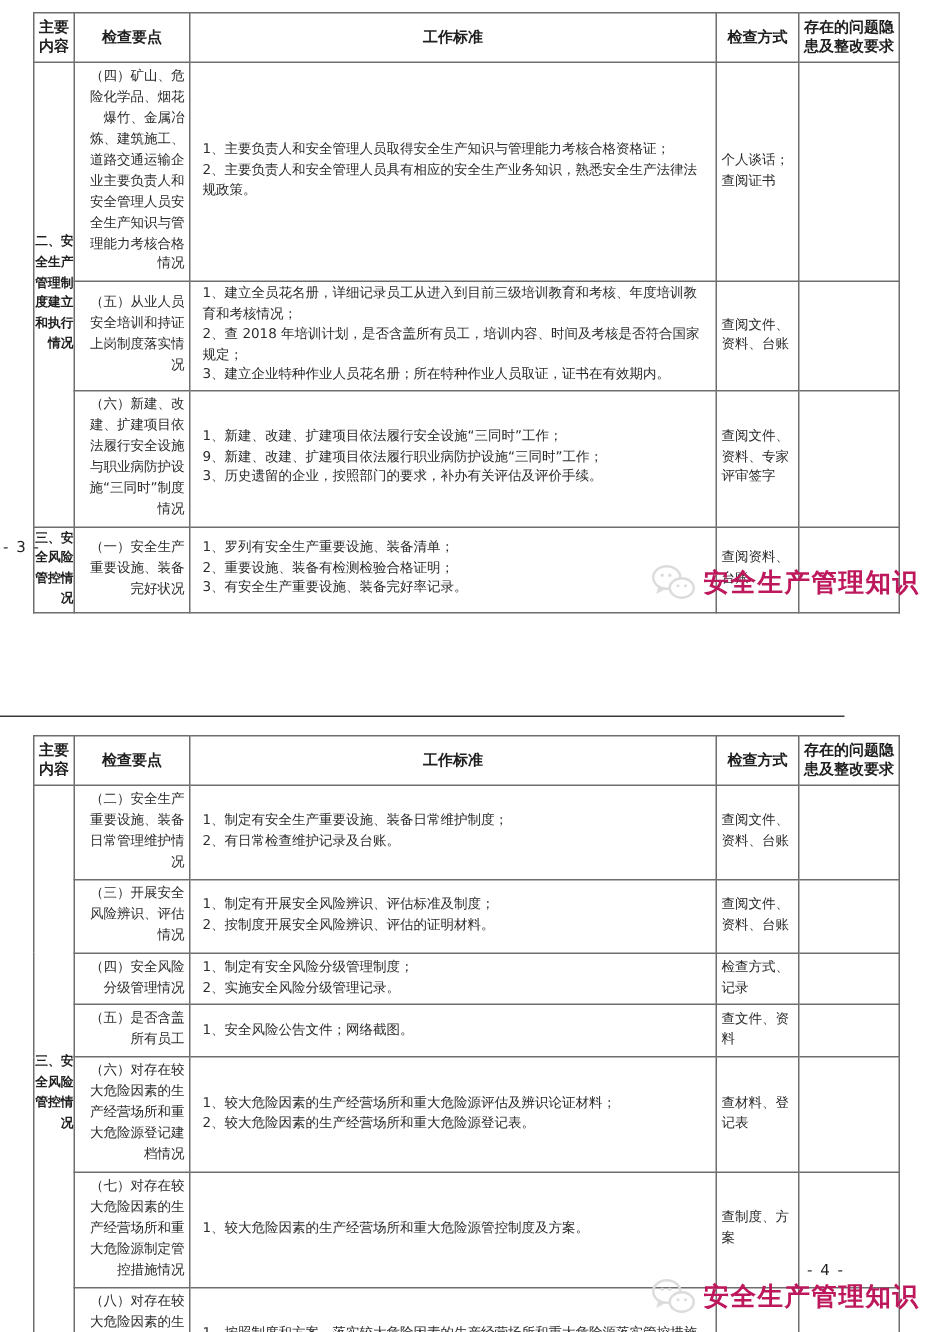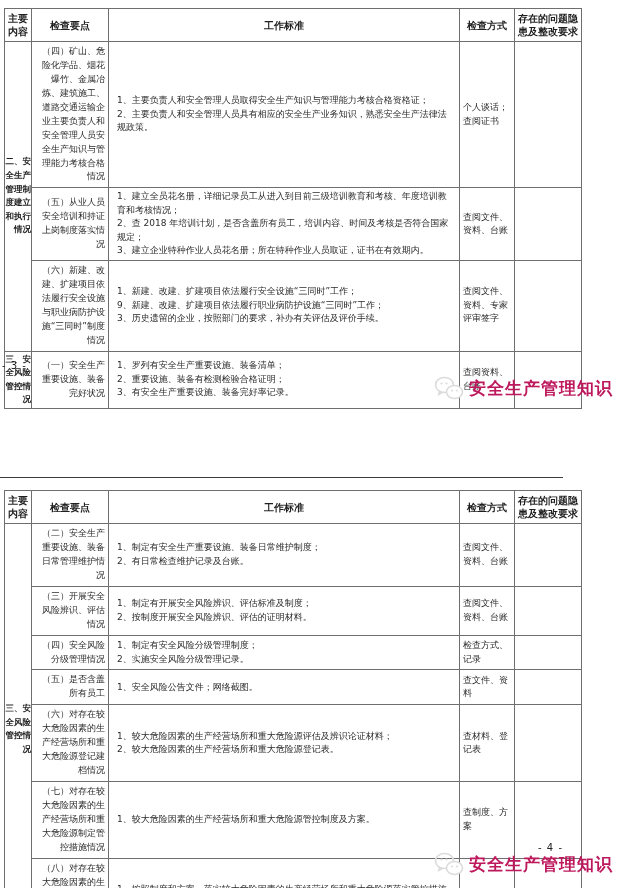--- a/index.html
+++ b/index.html
@@ -1,21 +1,21 @@
 <!DOCTYPE html>
 <html><head>
 <meta charset="utf-8">
 <style>
   html,body{margin:0;padding:0;background:#ffffff;}
   .canvas{
     position:relative;width:625px;height:888px;background:#ffffff;overflow:hidden;
     font-family:"DejaVu Sans","Liberation Sans",sans-serif;color:#2b2b2b;
   }
   table.checklist{
-    position:absolute;left:4px;border-collapse:collapse;table-layout:fixed;
+    position:absolute;left:22px;border-collapse:collapse;table-layout:fixed;
     width:577px;background:#ffffff;
   }
   table.checklist td, table.checklist th{
     border:1px solid #6e6e6e;vertical-align:middle;overflow:hidden;
   }
   table.checklist th{
     font-size:10px;font-weight:bold;text-align:center;padding:3px 1px;line-height:1.3;color:#1f1f1f;
   }
   td.group-cell{
     font-size:8.5px;font-weight:bold;text-align:right;padding:1px 0;line-height:1.6;

